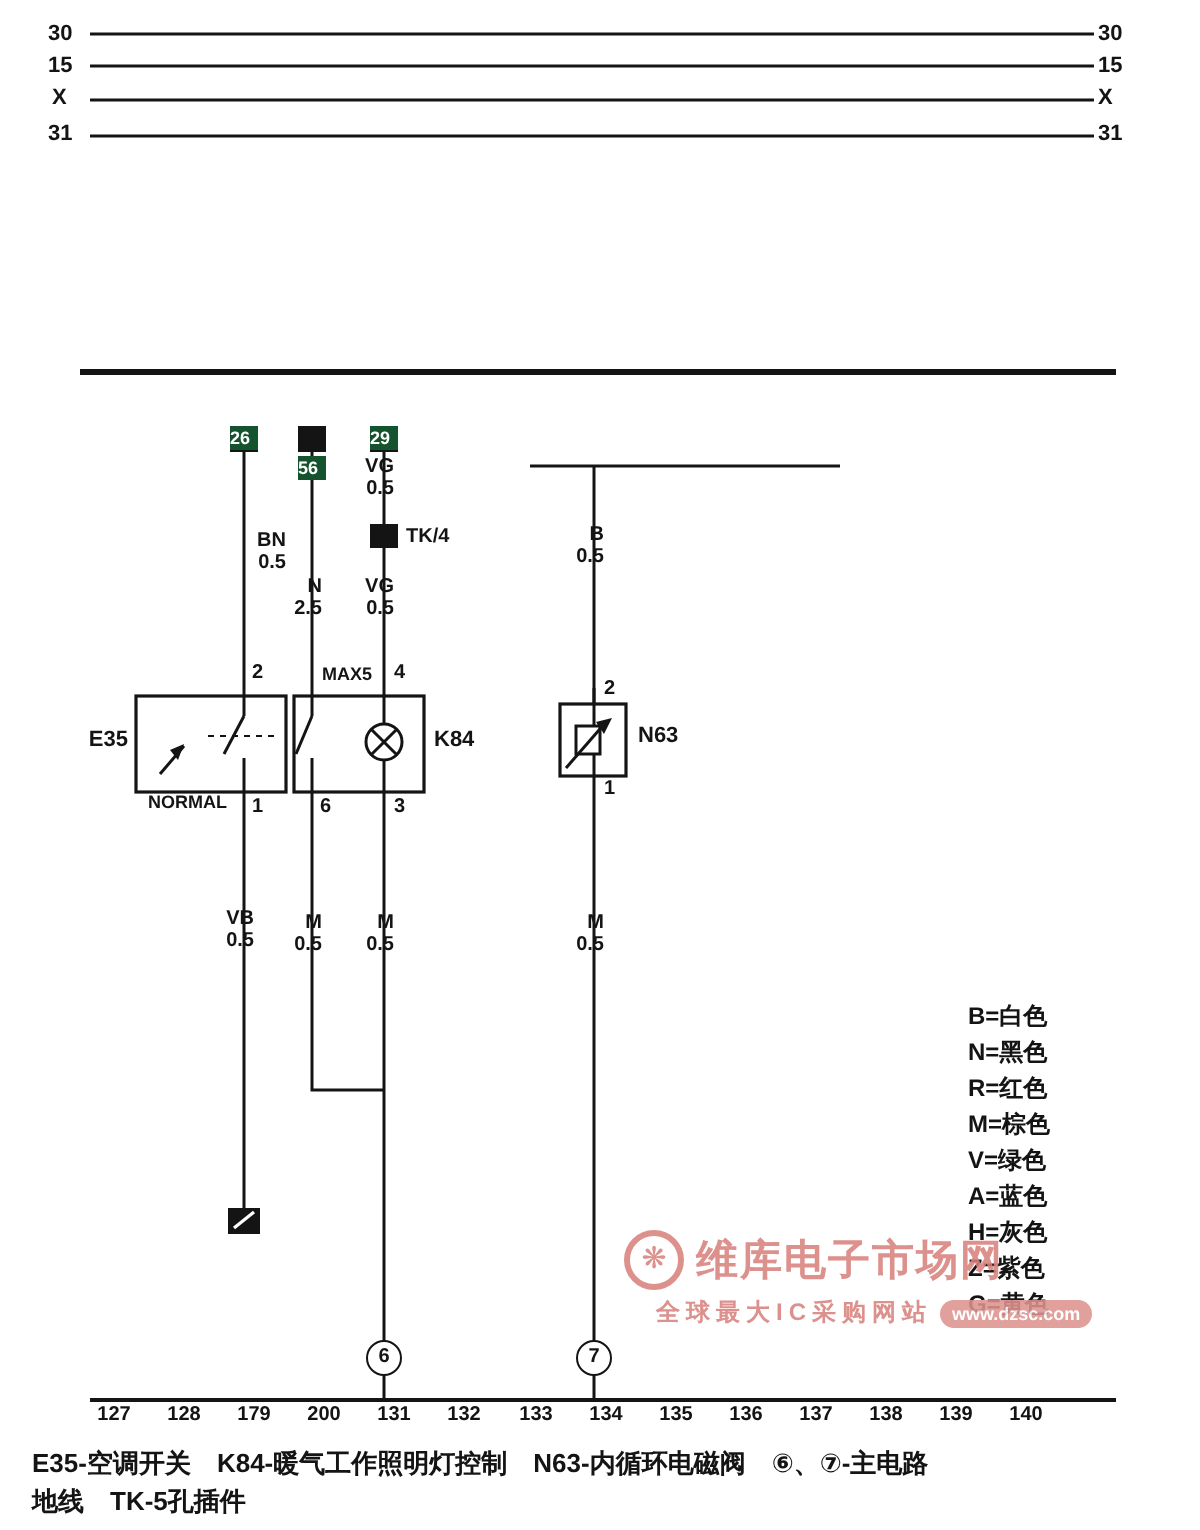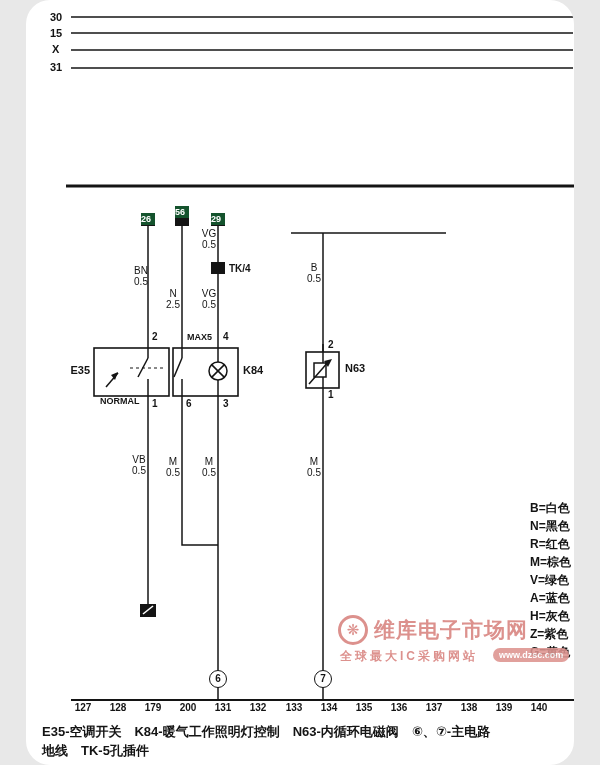--- a/index.html
+++ b/index.html
@@ -1,47 +1,47 @@
 <!DOCTYPE html>
 <html><head>
 <meta charset="utf-8">
 <style>
   html,body{margin:0;padding:0;background:#e8e8e8;}
   .canvas{
-    position:relative;width:548px;height:765px;margin:0 auto;
+    position:relative;width:600px;height:765px;margin:0 auto;
     background:#ffffff;overflow:hidden;
-    font-family:"Liberation Sans","DejaVu Sans",sans-serif;color:#141414;border-radius:24px;
+    font-family:"Liberation Sans","DejaVu Sans",sans-serif;color:#141414;
   }
   svg.layer{position:absolute;left:0;top:0;}
   .t{position:absolute;font-weight:bold;font-size:10px;line-height:11px;white-space:nowrap;}
   .rail-label{position:absolute;font-weight:bold;font-size:11px;line-height:12px;}
   .conn-num{
     position:absolute;width:14px;height:12px;background:#14532d;color:#fff;
     font-weight:bold;font-size:9px;line-height:12px;text-align:left;
   }
-  .wire-label{position:absolute;width:28px;text-align:center;font-weight:normal;
+  .wire-label{position:absolute;width:28px;text-align:right;font-weight:bold;
     font-size:10px;line-height:10.5px;}
   .wire-label span{display:block;}
   .comp-name{position:absolute;font-weight:bold;font-size:11px;line-height:12px;}
   .mode-label{position:absolute;font-weight:bold;font-size:9px;line-height:10px;}
   .gref-circle{
     position:absolute;width:18px;height:18px;border:1.6px solid #141414;border-radius:50%;
     background:#fff;box-sizing:border-box;text-align:center;font-weight:bold;font-size:10px;
     line-height:15px;z-index:3;
   }
   .tracks{position:absolute;left:45px;top:702px;width:484px;height:14px;}
   .tracks span{position:absolute;transform:translateX(-50%);font-weight:bold;font-size:10px;}
   .legend{position:absolute;left:484px;top:499px;z-index:1;}
-  .legend div{font-weight:bold;font-size:12px;line-height:18px;margin-left:20px;}
+  .legend div{font-weight:bold;font-size:12px;line-height:18px;}
   .watermark{position:absolute;left:312px;top:615px;width:252px;z-index:5;opacity:.88;color:#d8827e;}
   .wm-row1{display:flex;align-items:center;gap:6px;}
   .wm-logo{width:30px;height:30px;border:3px solid #d8827e;border-radius:50%;box-sizing:border-box;
     text-align:center;font-size:15px;line-height:24px;flex:0 0 auto;}
   .wm-title{font-weight:bold;font-size:21px;letter-spacing:1px;white-space:nowrap;}
-  .wm-row2{display:flex;align-items:flex-start;gap:15px;margin-top:3px;margin-left:2px;}
+  .wm-row2{display:flex;align-items:center;gap:4px;margin-top:3px;margin-left:16px;}
   .wm-sub{font-size:12px;font-weight:bold;letter-spacing:3px;white-space:nowrap;}
   .wm-chip{background:#dd938f;color:#fff;font-size:9px;font-weight:bold;border-radius:8px;
     padding:2px 6px;white-space:nowrap;}
   .caption{position:absolute;left:16px;top:722px;width:576px;font-weight:bold;
     font-size:13px;line-height:19px;z-index:2;}
 </style>
 </head>
 <body>
 
 <div class="canvas">
@@ -119,25 +119,25 @@
   <div class="rail-label" style="left:24px;top:11px">30</div>
   <div class="rail-label" style="left:549px;top:11px">30</div>
   <div class="rail-label" style="left:24px;top:27px">15</div>
   <div class="rail-label" style="left:549px;top:27px">15</div>
   <div class="rail-label" style="left:26px;top:43px">X</div>
   <div class="rail-label" style="left:549px;top:43px">X</div>
   <div class="rail-label" style="left:24px;top:61px">31</div>
   <div class="rail-label" style="left:549px;top:61px">31</div>
 
   <div class="conn-num" style="left:115px;top:213px">26</div>
-  <div class="conn-num" style="left:149px;top:206px">56</div>
+  <div class="conn-num" style="left:149px;top:228px">56</div>
   <div class="conn-num" style="left:185px;top:213px">29</div>
   <div class="t" style="left:203px;top:263px">TK/4</div>
 
-  <div class="wire-label" style="left:101px;top:266px">
+  <div class="wire-label" style="left:115px;top:266px">
     <span>BN</span>
     <span>0.5</span>
   </div>
   <div class="wire-label" style="left:133px;top:289px">
     <span>N</span>
     <span>2.5</span>
   </div>
   <div class="wire-label" style="left:169px;top:229px">
     <span>VG</span>
     <span>0.5</span>

